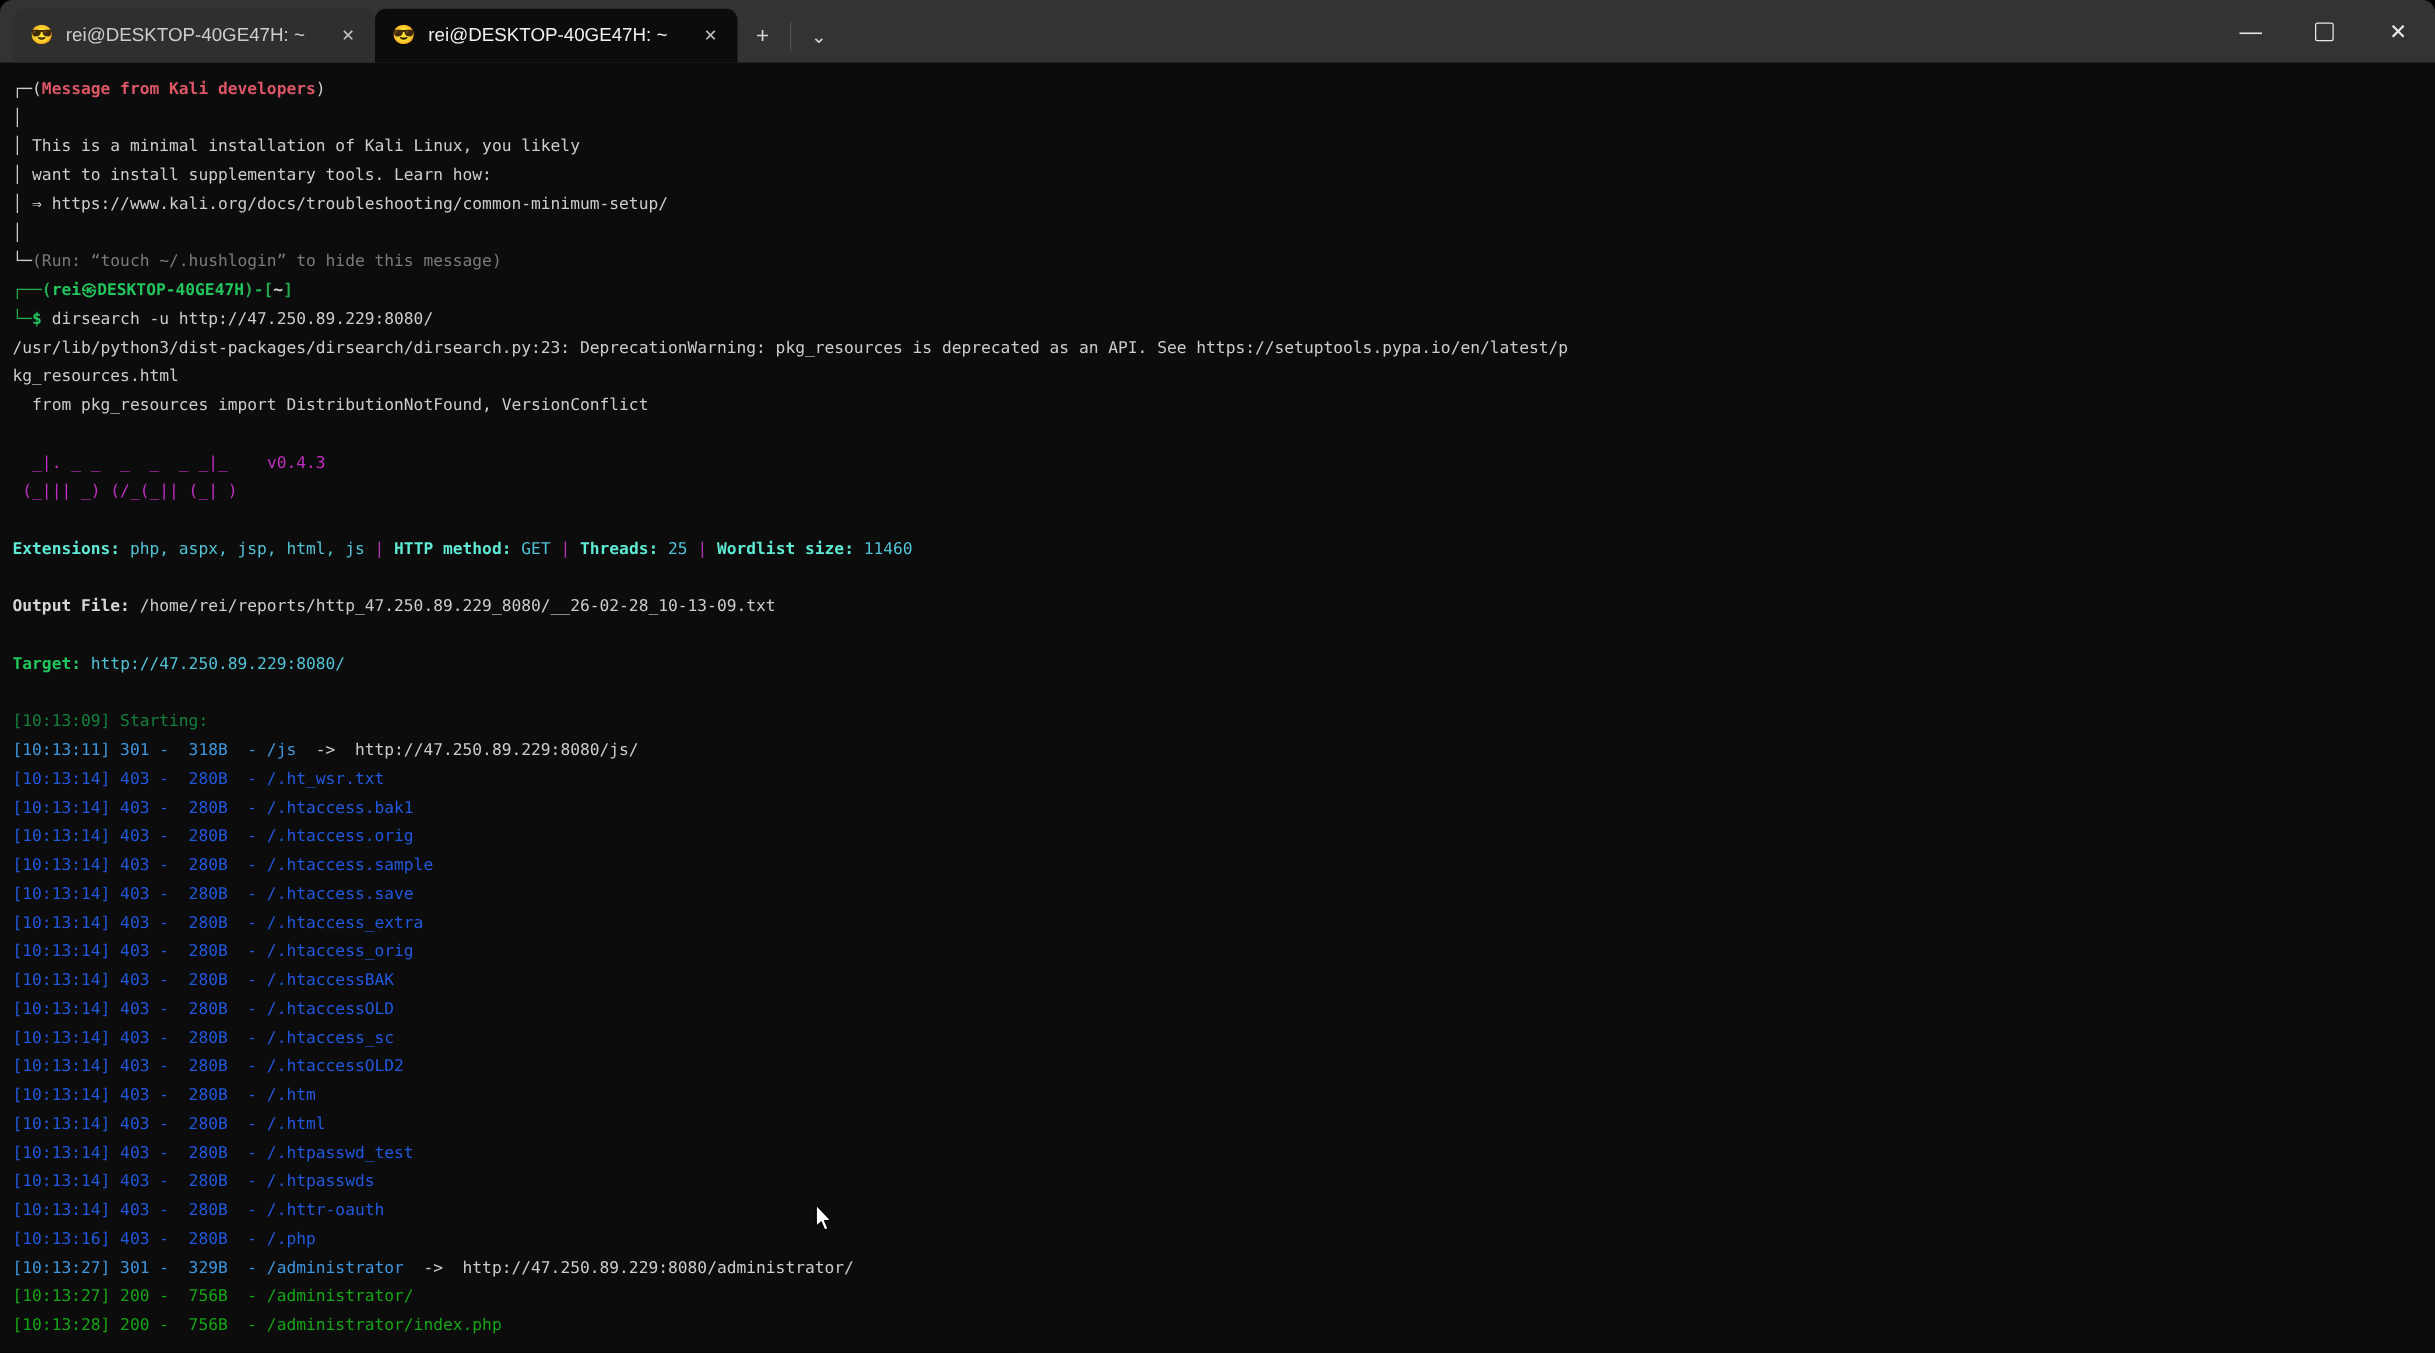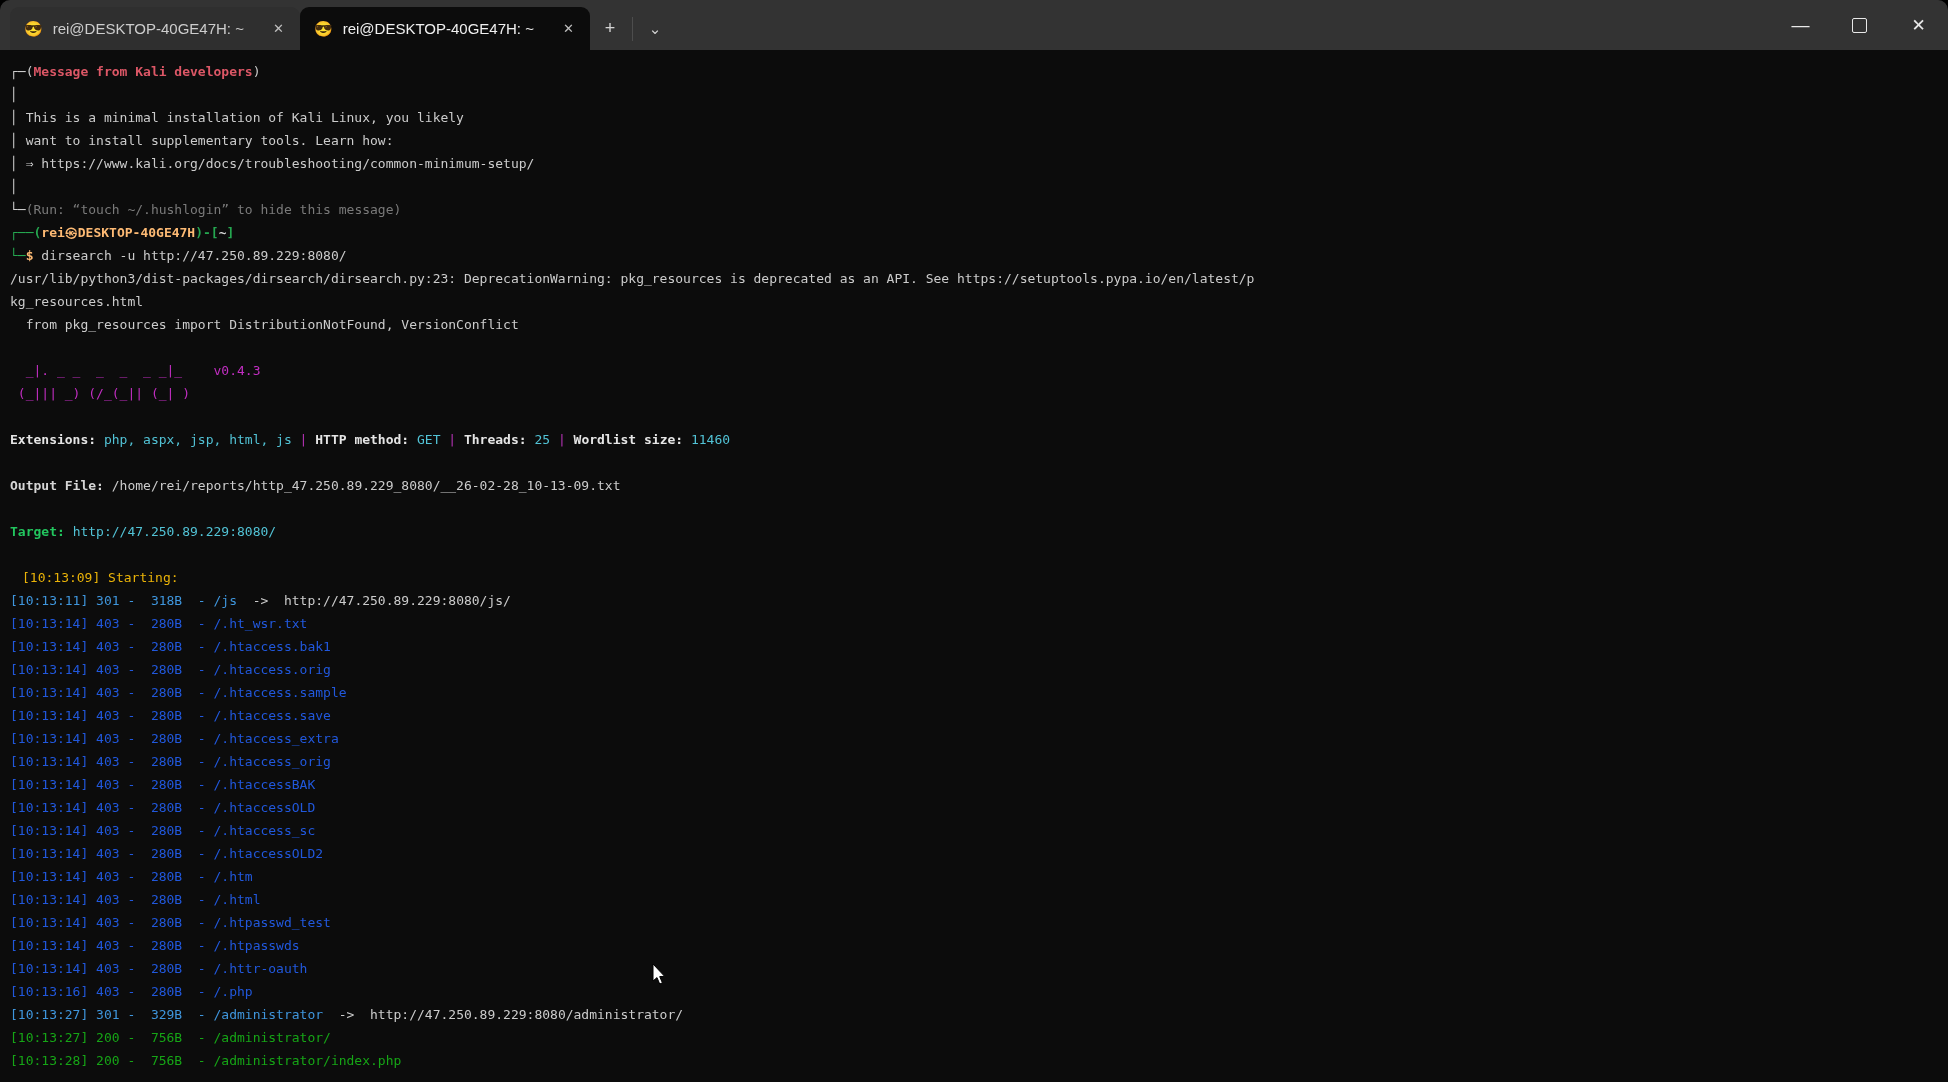--- a/index.html
+++ b/index.html
@@ -28,27 +28,27 @@
   #term{padding:10px 0 0 10px;font-family:"DejaVu Sans Mono",monospace;
         font-size:13px;line-height:23px;white-space:pre;}
   .line{height:23px;}
   
   .fg   {color:#cccccc;}
   .fgB  {color:#d6d6d6;font-weight:bold;}
   .gray {color:#7a7a7a;}
   .red  {color:#dc5766;font-weight:bold;}
   .pgreen{color:#25a75032;} 
   .pgreen{color:#25a750;font-weight:bold;}
-  .pblue{color:#fdba74;font-weight:bold;}
+  .pblue{color:#22c55e;font-weight:bold;}
   .mag  {color:#c22ec2;}
   .sep  {color:#b332b3;}
-  .label{color:#e5e5e5;font-weight:bold;}
+  .label{color:#5eead4;font-weight:bold;}
   .cyan {color:#52c3d6;}
   .yellow{color:#22c55e;font-weight:bold;}
-  .cream{color:#eab308;margin-left:12px;}
+  .cream{color:#15803d;}
   .steel{color:#3f96dd;}
   .blue {color:#2158dd;text-align:right;}
   .green{color:#16a516;margin-top:32px;}
   
   #cursor{position:absolute;left:652px;top:964px;width:15px;height:22px;pointer-events:none;}
 </style>
 </head>
 <body>
 
 <div class="window">

